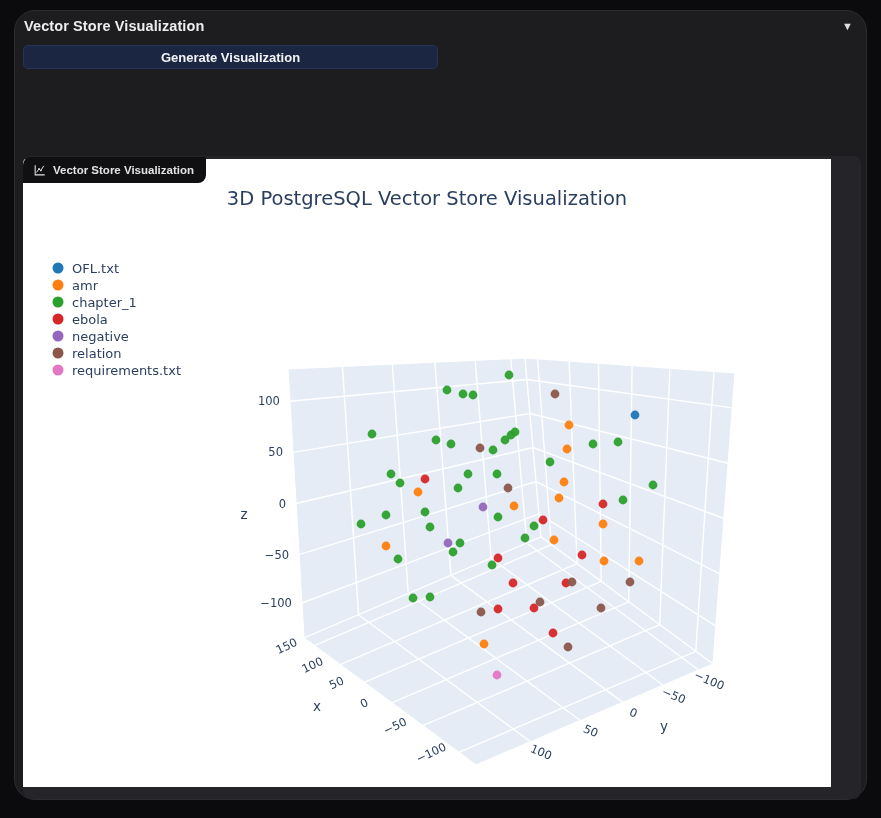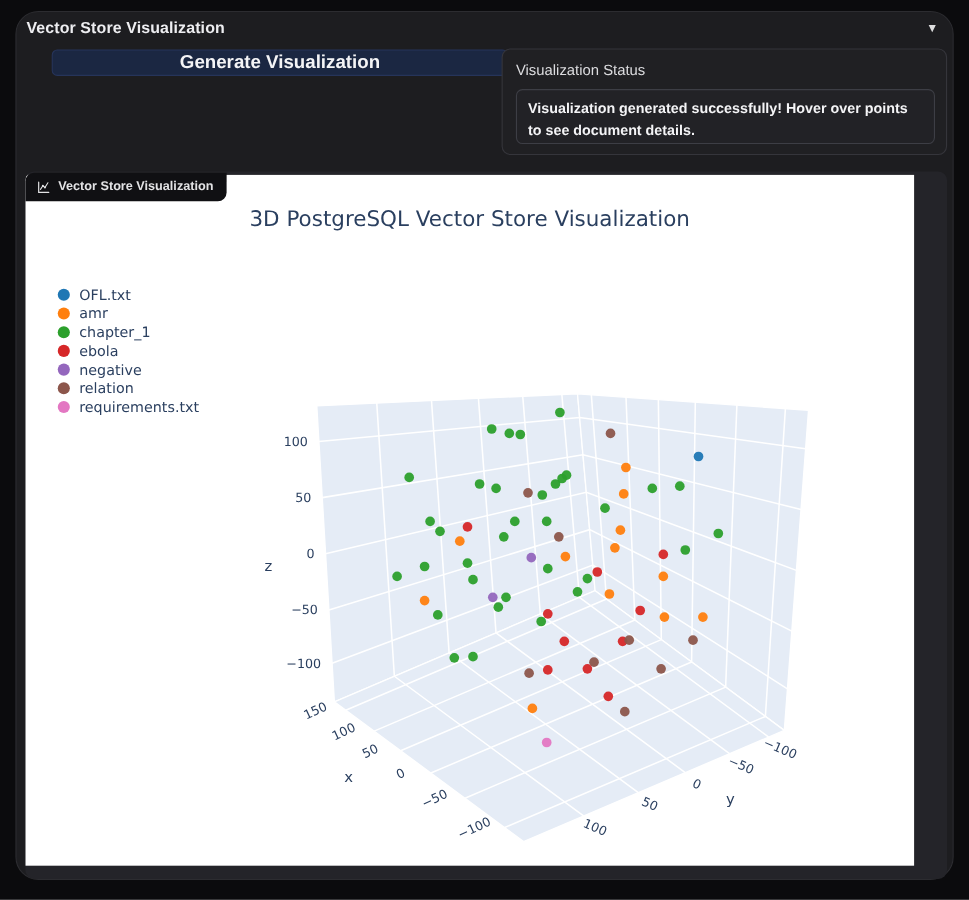--- a/index.html
+++ b/index.html
@@ -18,25 +18,24 @@
     position:absolute;left:9px;top:7px;
     font-size:14.5px;font-weight:600;color:#ededf0;letter-spacing:.1px;
   }
   .acc-arrow{
     position:absolute;right:13px;top:7px;
     font-size:11px;color:#dededf;cursor:pointer;line-height:16px;
   }
   .gen-btn{
     position:absolute;left:8px;top:34px;width:415px;height:24px;
     background:#1b2742;border:1px solid #26345a;border-radius:5px;
-    color:#f4f4f6;font-size:17px;font-weight:600;
+    color:#f4f4f6;font-size:13px;font-weight:600;
     font-family:"Liberation Sans",sans-serif;
     display:flex;align-items:center;justify-content:center;cursor:pointer;
     box-sizing:border-box;
-    margin-left:24px;
   }
   .status-group{
     position:absolute;left:441px;top:33px;width:405px;height:97px;
     border:1px solid #35353b;border-radius:8px;background:#202023;
     box-sizing:border-box;
   }
   .status-title{
     position:absolute;left:12px;top:11px;
     font-size:13.5px;color:#dcdcdf;font-weight:400;
   }
@@ -70,24 +69,20 @@
 <body>
 
 <div class="panel">
 
   <div class="acc-title">Vector Store Visualization</div>
 
   <div class="acc-arrow">▼</div>
 
   <div class="gen-btn">Generate Visualization</div>
 
-  <div class="status-group">
-    <div class="status-title">Visualization Status</div>
-    <div class="status-box">Visualization generated successfully! Hover over points to see document details.</div>
-  </div>
 
   <div class="plot-comp">
     <div class="plot-chip">
       <svg width="13" height="13" viewBox="0 0 24 24">
         <path d="M4 3 v17 h17" fill="none" stroke="#e3e3e5" stroke-width="2" stroke-linecap="round"></path>
         <path d="M7 15 l4 -6 l3.5 3 l5 -8" fill="none" stroke="#e3e3e5" stroke-width="1.8" stroke-linecap="round" stroke-linejoin="round"></path>
         <circle cx="11" cy="9" r="1.6" fill="#e3e3e5"></circle>
         <circle cx="14.5" cy="12" r="1.6" fill="#e3e3e5"></circle>
       </svg>
       <span class="chip-label">Vector Store Visualization</span>

